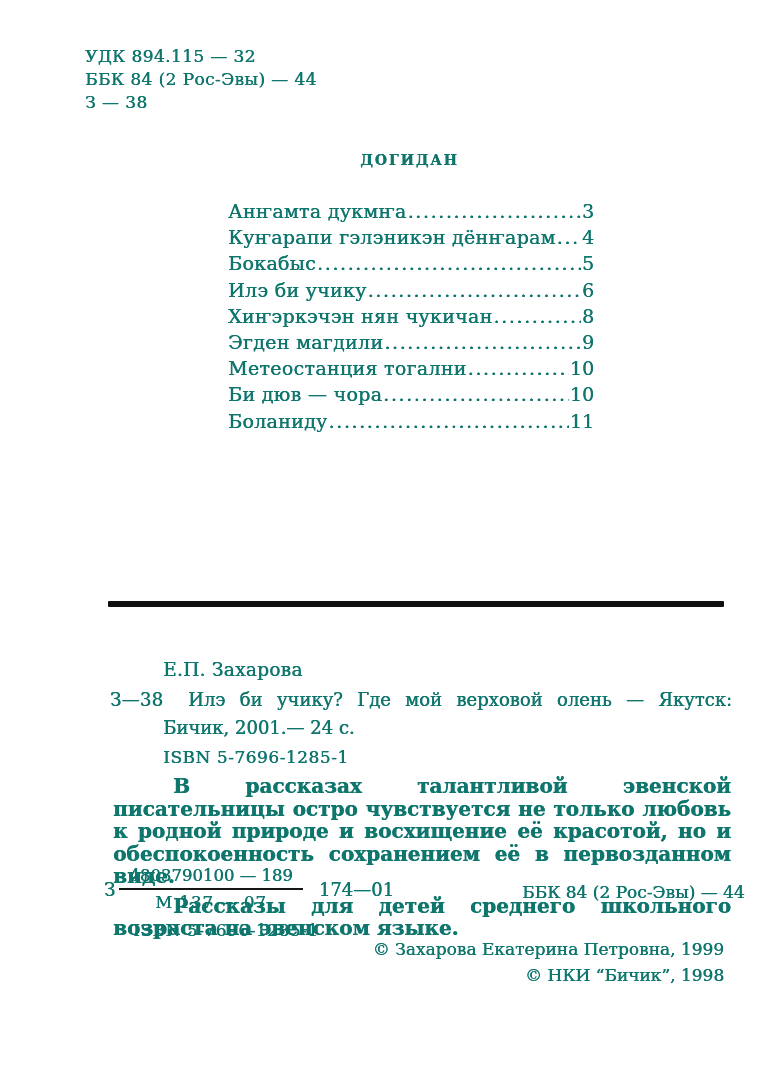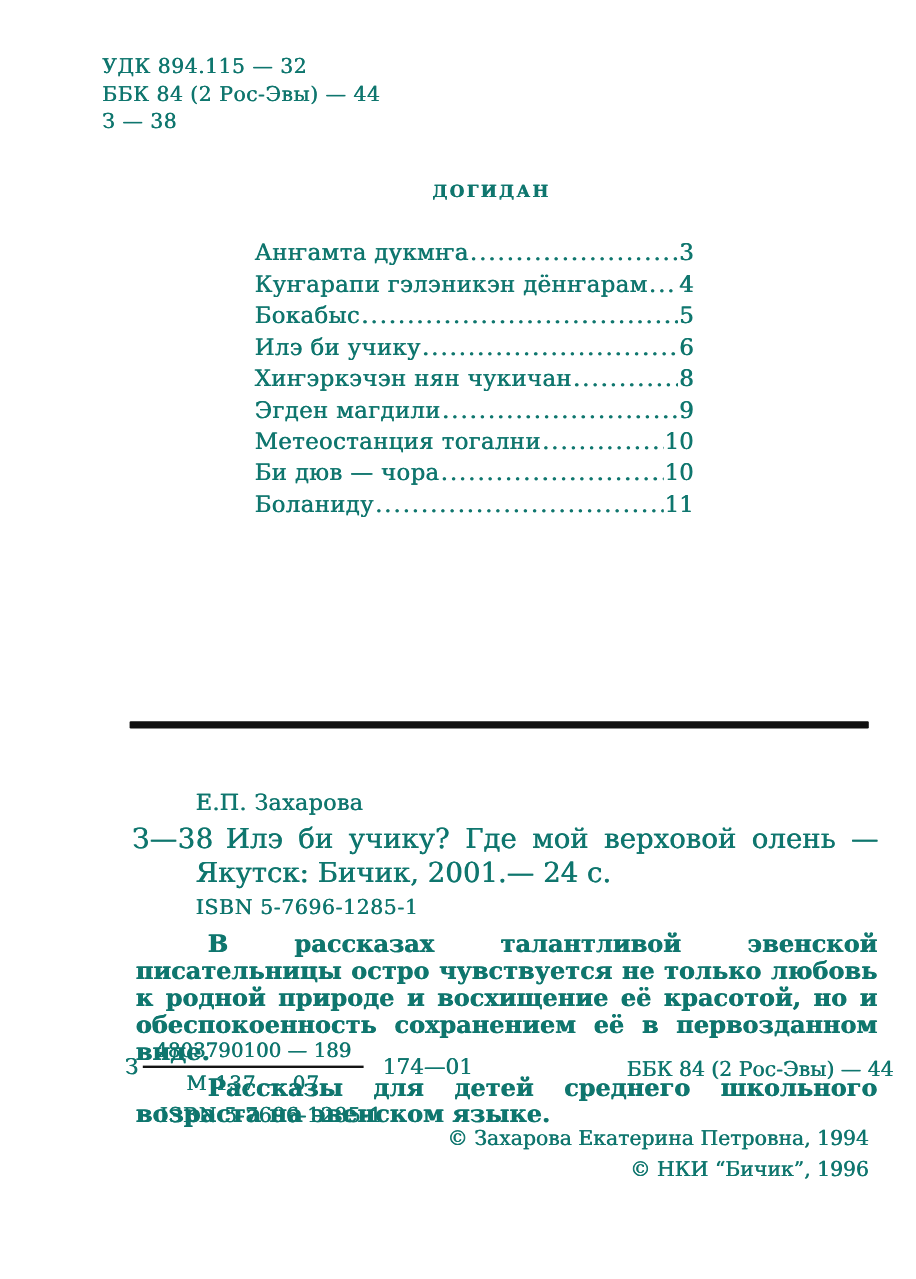--- a/index.html
+++ b/index.html
@@ -33,21 +33,21 @@
     text-align: center;
     font-size: 14px;
     font-weight: bold;
     letter-spacing: 2px;
     white-space: nowrap;
   }
 
   
   .toc {
     position: absolute;
-    left: 184px; top: 200px;
+    left: 200px; top: 200px;
     width: 366px;
     font-size: 19px;
   }
   .toc-row {
     display: flex;
     align-items: baseline;
     height: 26.2px;
     white-space: nowrap;
   }
   .toc-title { flex: 0 0 auto; letter-spacing: 0.3px; }
@@ -77,21 +77,21 @@
     position: absolute;
     left: 135px; top: 659px;
     font-size: 18.5px;
     letter-spacing: 0.3px;
     white-space: nowrap;
   }
   .bib-entry {
     position: absolute;
     left: 82px; top: 686px;
     width: 622px;
-    font-size: 23px;
+    font-size: 18px;
     line-height: 28px;
   }
   .bib-code { position: absolute; left: 0; top: 0; letter-spacing: 0.3px; }
   .bib-text {
     margin: 0 0 0 53px;
     text-indent: 25px;
     text-align: justify;
   }
   .imprint-isbn {
     position: absolute;
@@ -235,17 +235,17 @@
       <span class="fraction-den">М 137 — 07</span>
     </span>
     <span class="formula-suffix">174—01</span>
   </div>
 
   <div class="colophon-bbk">ББК 84 (2 Рос-Эвы) — 44</div>
 
   <div class="colophon-isbn">ISBN 5-7696-1285-1</div>
 
   <div class="copyright">
-    <div>© Захарова Екатерина Петровна, 1994</div>
-    <div>© НКИ “Бичик”, 1996</div>
+    <div>© Захарова Екатерина Петровна, 1999</div>
+    <div>© НКИ “Бичик”, 1998</div>
   </div>
 
 </div>
 
 </body></html>

